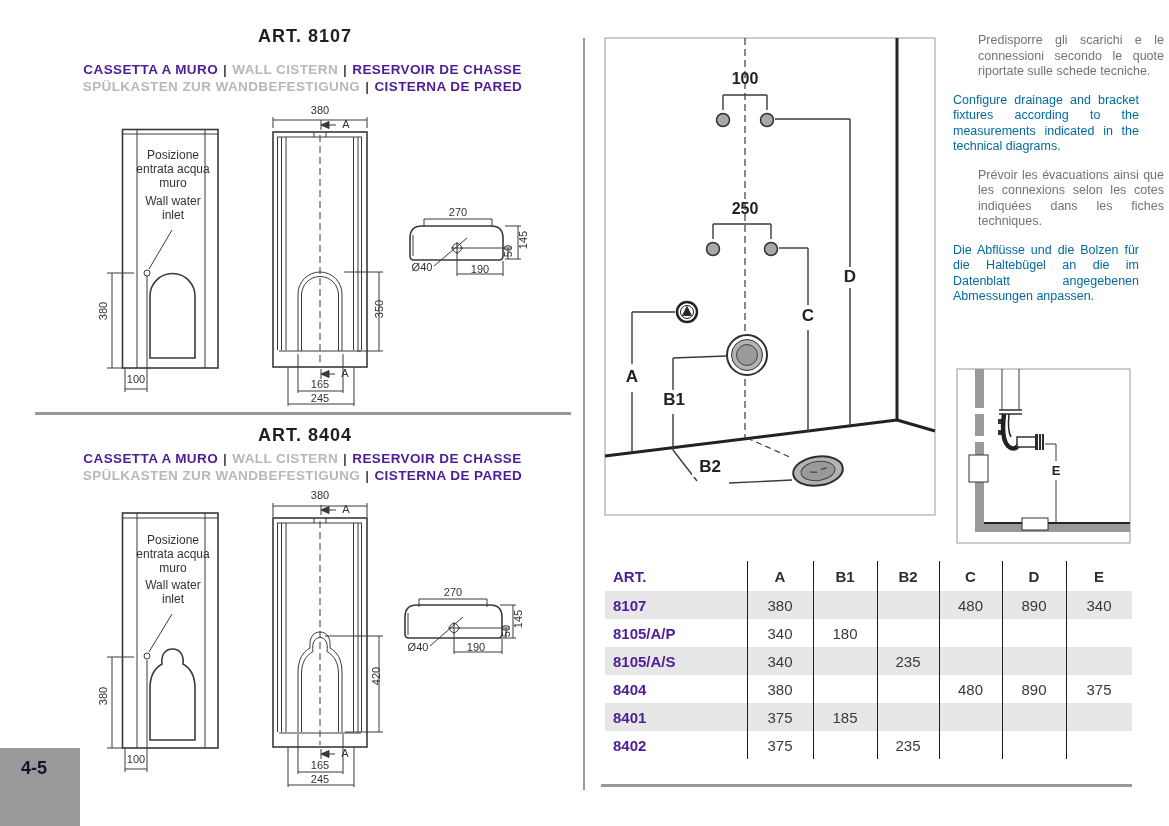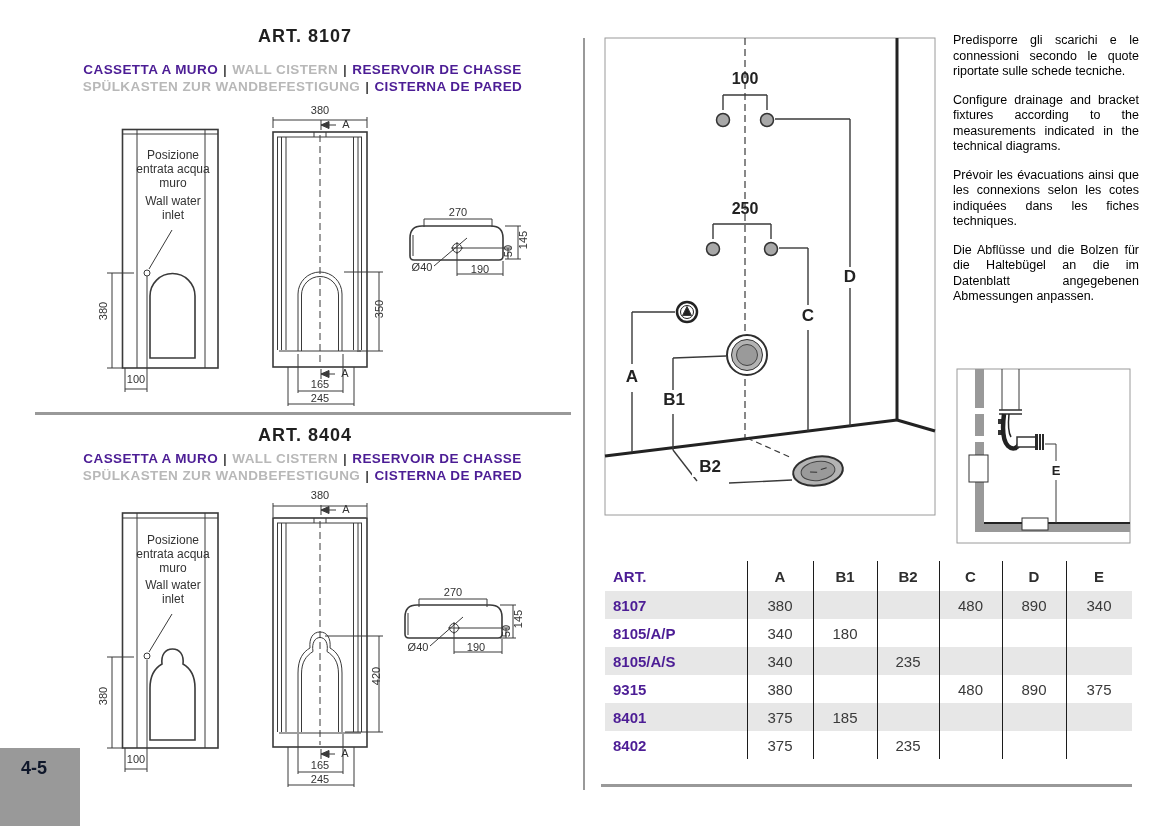--- a/index.html
+++ b/index.html
@@ -12,22 +12,22 @@
   .c-dark{color:#4c1d95;}
   .c-light{color:#b8b8b8;}
   .c-sep{color:#4d4d4d;margin:0 5px;}
   .dwg-label{font-size:12px;line-height:14px;color:#333;text-align:center;}
   .dim{font-size:11px;color:#333;text-align:center;}
   .rot{transform:rotate(-90deg);transform-origin:center center;}
   .big-dim{font-size:15px;font-weight:bold;color:#222;text-align:center;}
   .ref-label{font-size:17px;font-weight:bold;color:#222;text-align:center;background:#fff;}
   .ref-small{font-size:13px;font-weight:bold;color:#222;text-align:center;background:#fff;}
   .note{width:186px;font-size:12.5px;line-height:15.5px;text-align:justify;margin:0 0 13px 0;}
-  .note.dark{color:#000000;}
-  .note.muted{color:#000000;}
+  .note.dark{color:#737373;margin-left:25px;}
+  .note.muted{color:#0369a1;}
   .divider-h{position:absolute;background:#999;}
   .divider-v{position:absolute;background:#999;}
   
   #spec-table{position:absolute;left:605px;top:561px;width:527px;font-size:15px;color:#3a3a3a;}
   .t-row{display:flex;height:28px;align-items:center;}
   .t-row.head{height:30px;font-weight:bold;color:#2e2e2e;}
   .t-row.shade{background:#e7e7e7;}
   .t-c0{width:142px;padding-left:8px;box-sizing:border-box;font-weight:bold;color:#4c1d95;}
   .t-c{width:64px;text-align:center;}
   .t-cA{width:66px;}.t-cB1{width:64px;}.t-cB2{width:62px;}.t-cC{width:63px;}.t-cD{width:64px;}.t-cE{width:66px;}
@@ -370,21 +370,21 @@
     <div class="t-row shade">
       <div class="t-c0">8105/A/S</div>
       <div class="t-c t-cA">340</div>
       <div class="t-c t-cB1"></div>
       <div class="t-c t-cB2">235</div>
       <div class="t-c t-cC"></div>
       <div class="t-c t-cD"></div>
       <div class="t-c t-cE"></div>
     </div>
     <div class="t-row">
-      <div class="t-c0">9315</div>
+      <div class="t-c0">8404</div>
       <div class="t-c t-cA">380</div>
       <div class="t-c t-cB1"></div>
       <div class="t-c t-cB2"></div>
       <div class="t-c t-cC">480</div>
       <div class="t-c t-cD">890</div>
       <div class="t-c t-cE">375</div>
     </div>
     <div class="t-row shade">
       <div class="t-c0">8401</div>
       <div class="t-c t-cA">375</div>

